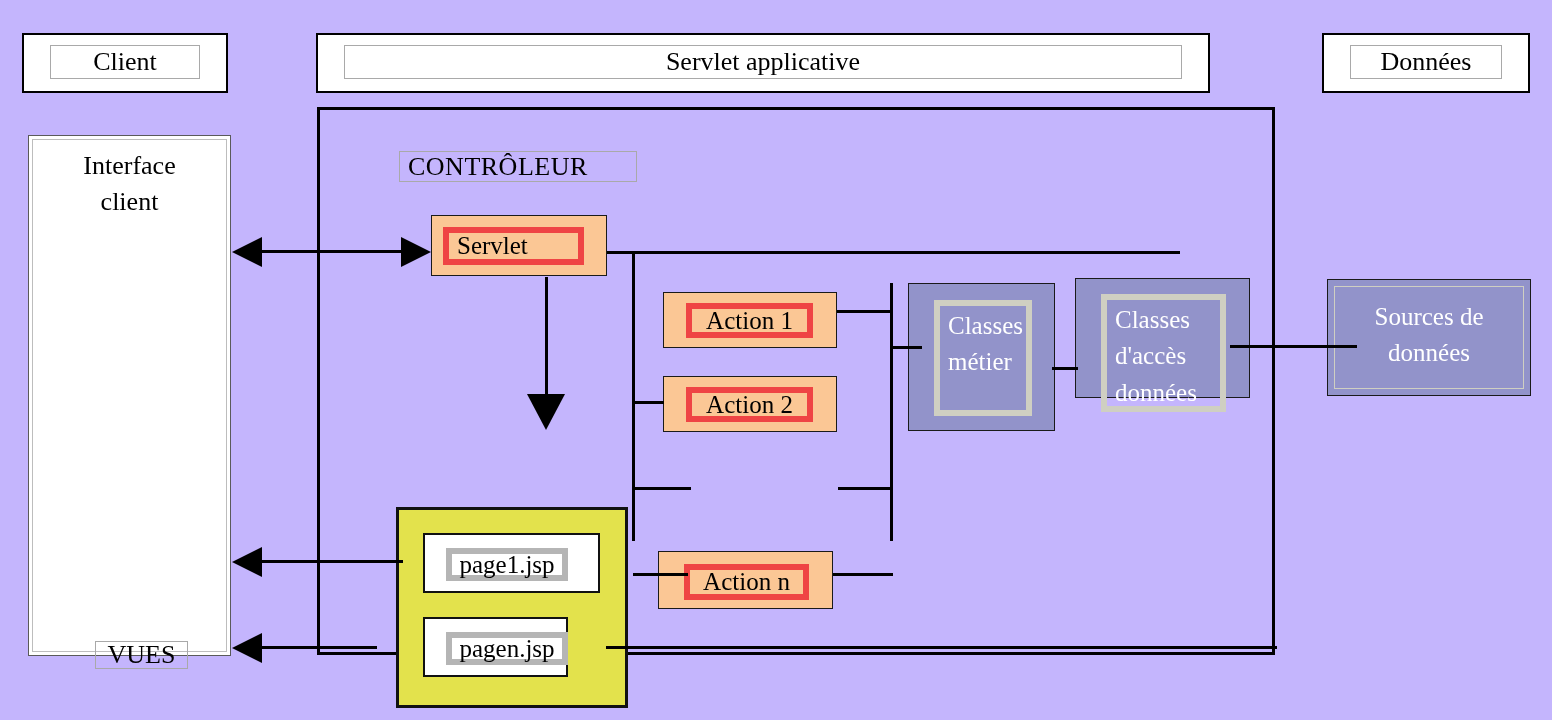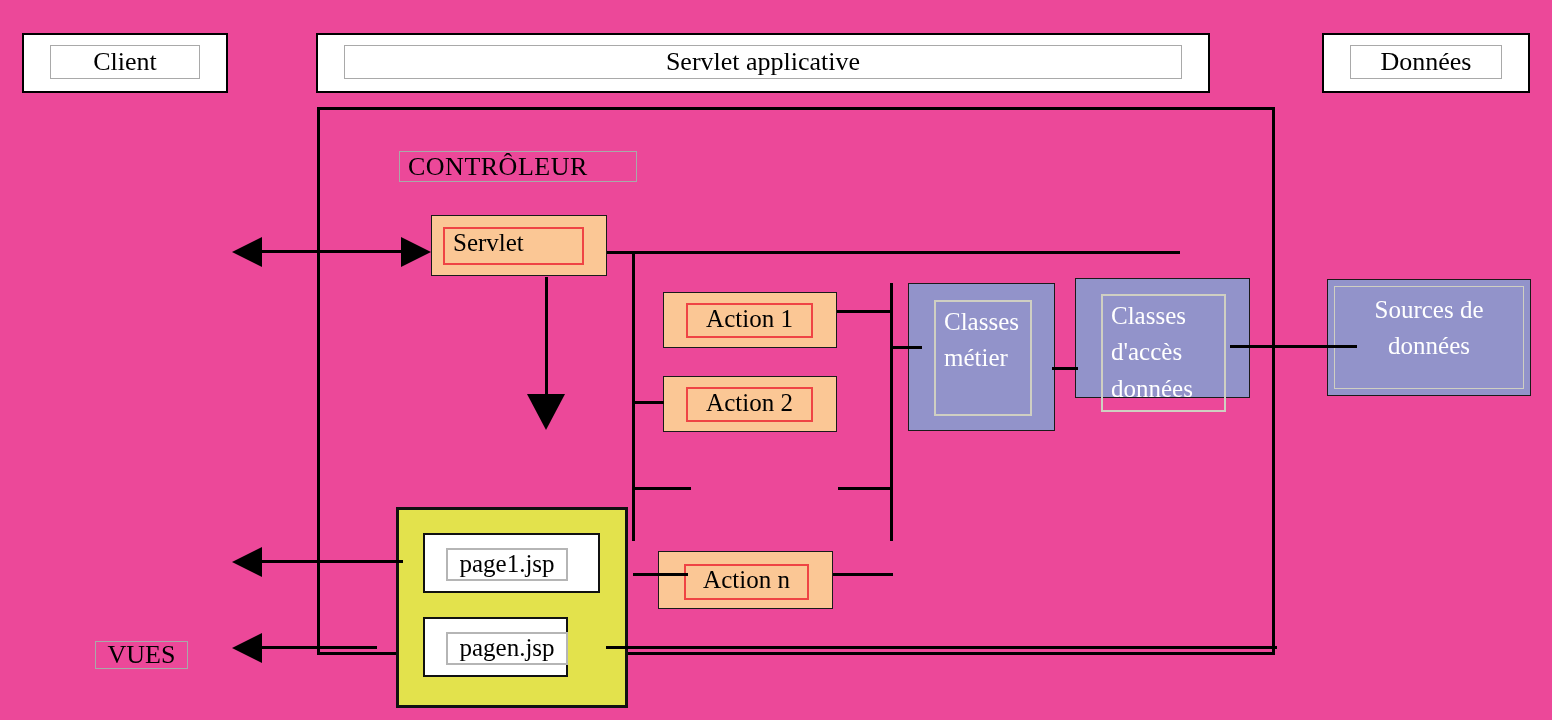--- a/index.html
+++ b/index.html
@@ -1,20 +1,20 @@
 <!DOCTYPE html>
 <html style="--orange: #FBC795; --purple: #9293CA; --green: #E3E24C; --line: #000000;"><head>
 <meta charset="utf-8">
 <style>
   * { box-sizing: border-box; margin: 0; padding: 0; }
   html,body { background:#fff; }
   .canvas {
     position: relative;
     width: 1552px; height: 720px;
-    background: #ec4899;
+    background: #c4b5fd;
     font-family: "Liberation Serif", "DejaVu Serif", serif;
     color: #000;
     overflow: hidden;
   }
   .abs { position: absolute; }
 
   
   .hdr { border: 2px solid #000; background: #fff; }
   .hdr-inner {
     position: absolute; left: 26px; right: 26px; top: 10px; bottom: 12px;
@@ -46,34 +46,34 @@
   }
 
   
   .node { border: 1px solid #1a1a1a; }
   .orange { background: var(--orange, #FBC795); }
   .purple { background: var(--purple, #9293CA); color: #fff; }
   .greenbig { background: var(--green, #E3E24C); border: 3px solid #111; }
   .whitebox { background: #fff; border: 2px solid #111; }
 
   .frame {
-    position: absolute; border: 2px solid #ef4444;
-    display: flex; justify-content: center;
+    position: absolute; border: 6px solid #ef4444;
+    display: flex; align-items: center; justify-content: center;
     font-size: 25px;
   }
   .frame.gray { border-color: #b5b5b5; }
   .frame.light { border-color: #cfcfc2; }
   .frame.topleft {
     display: block; text-align: left;
     padding: 2px 0 0 8px; line-height: 1.45;
   }
   .sources-text {
     position: absolute; left: 6px; right: 6px; top: 6px; bottom: 6px;
     border: 1px solid #cfcfc2;
-    text-align: center; padding-top: 5px;
+    text-align: center; padding-top: 12px;
     font-size: 25px; line-height: 1.45;
   }
 
   
   .vues {
     border: 1px solid #a9a9a9; background: transparent;
     display: flex; align-items: center; justify-content: center;
     font-size: 26px;
   }
 
@@ -92,20 +92,25 @@
   <div class="abs hdr" style="left:22px;top:33px;width:206px;height:60px;">
     <div class="hdr-inner">Client</div>
   </div>
   <div class="abs hdr" style="left:316px;top:33px;width:894px;height:60px;">
     <div class="hdr-inner">Servlet applicative</div>
   </div>
   <div class="abs hdr" style="left:1322px;top:33px;width:208px;height:60px;">
     <div class="hdr-inner">Données</div>
   </div>
 
+  <div class="abs iface" style="left:28px;top:135px;width:203px;height:521px;">
+    <div class="iface-inner">
+      <div class="iface-text">Interface client</div>
+    </div>
+  </div>
 
   <div class="abs container-box" style="left:317px;top:107px;width:958px;height:548px;"></div>
 
   <div class="abs ctrl-label" style="left:399px;top:151px;width:238px;height:31px;">
     <span>CONTRÔLEUR</span>
   </div>
 
   <div class="abs node orange" style="left:431px;top:215px;width:176px;height:61px;">
     <div class="frame" style="left:11px;top:11px;width:141px;height:38px;justify-content:flex-start;padding-left:8px;">
       <span>Servlet</span>

